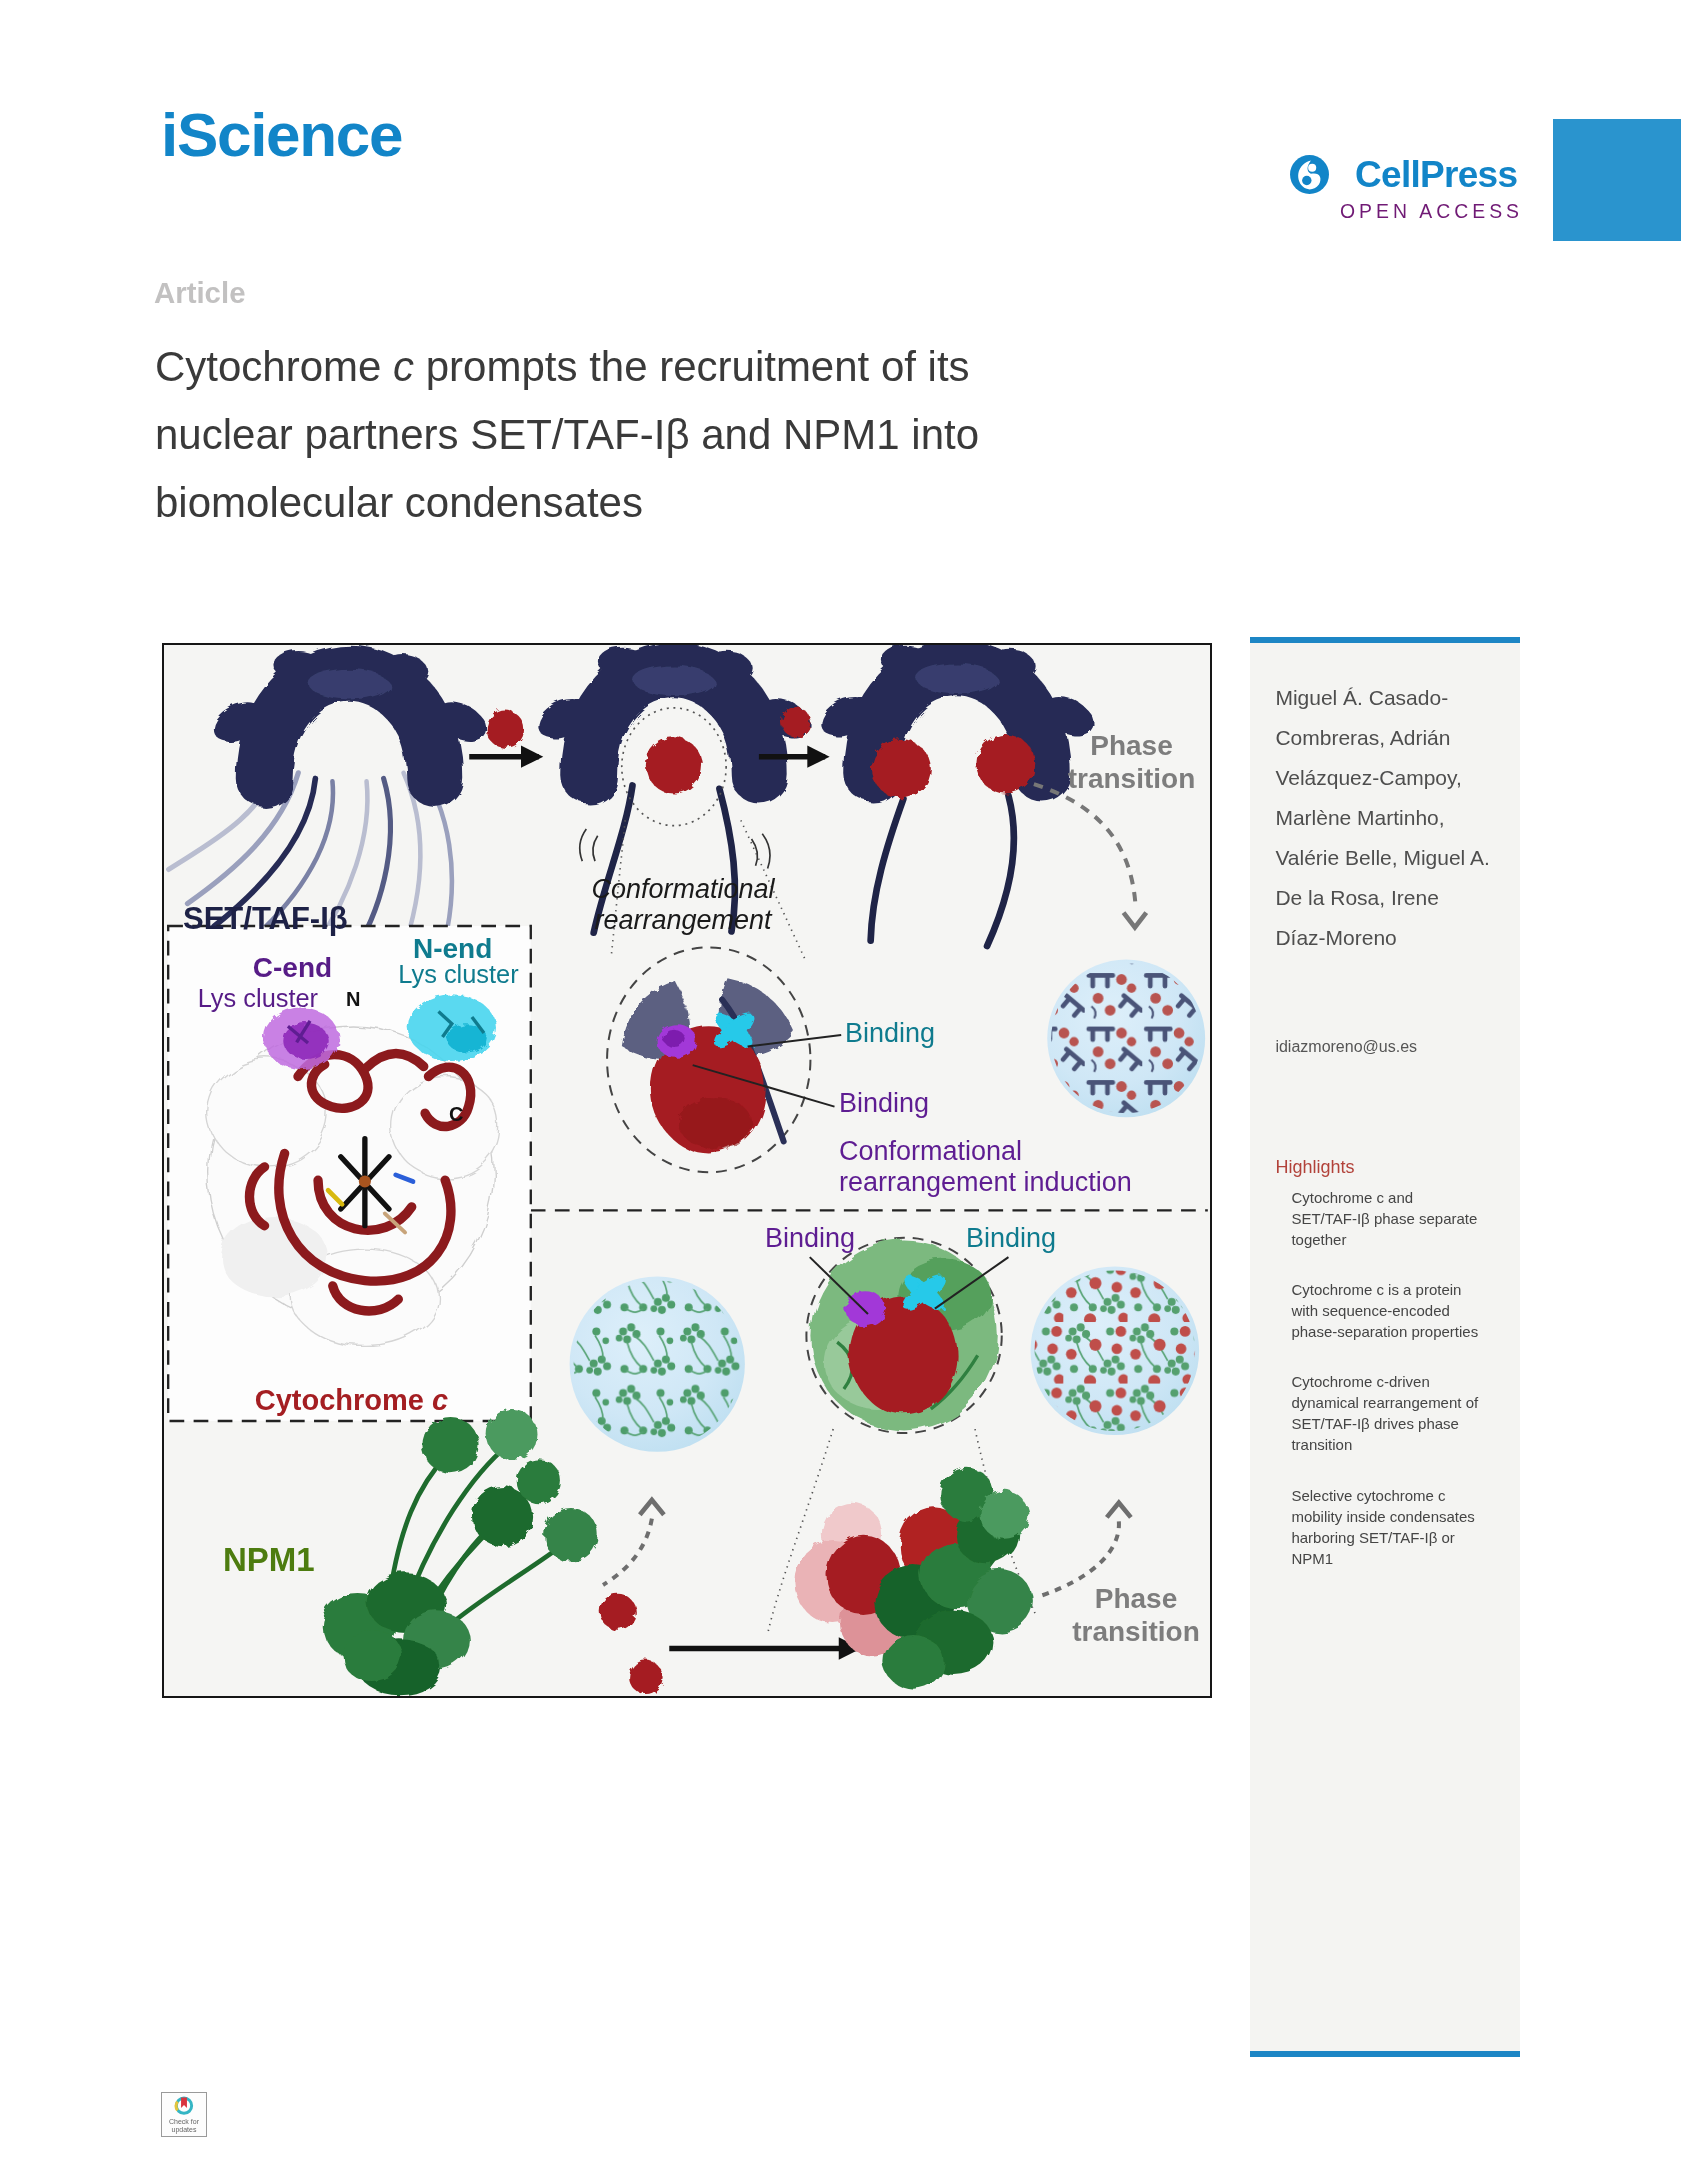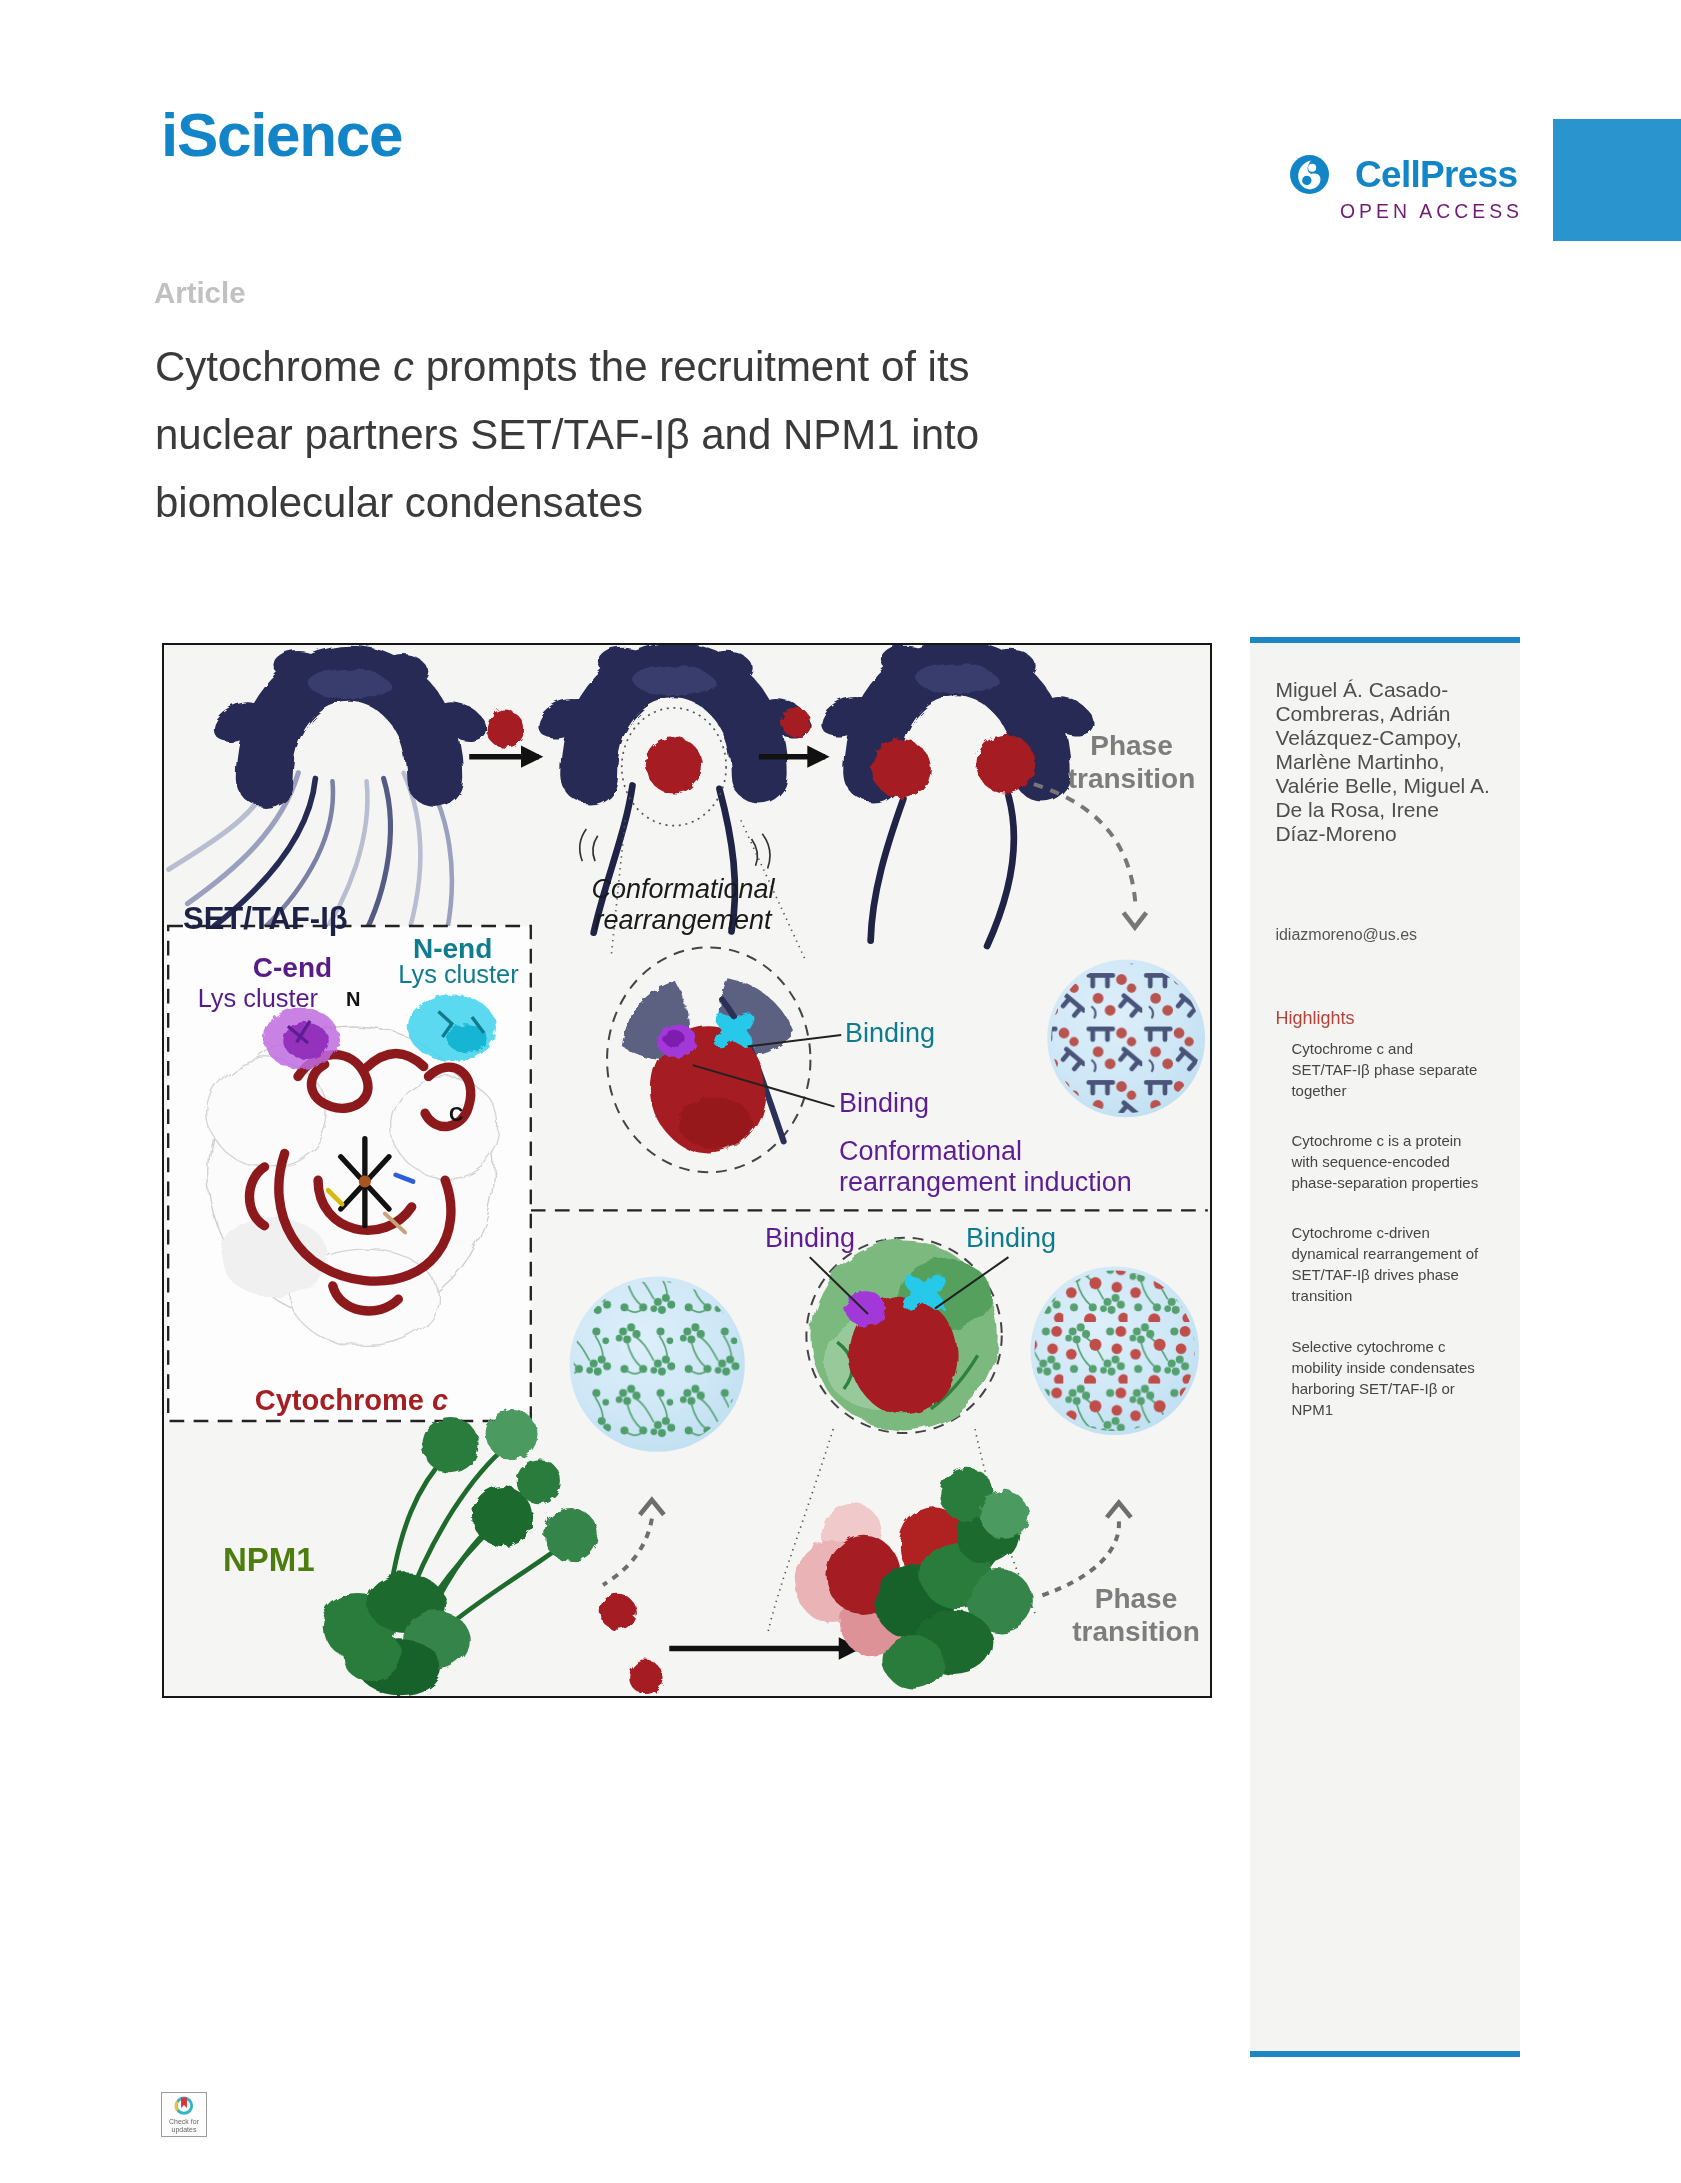--- a/index.html
+++ b/index.html
@@ -31,23 +31,23 @@
   .lbl-cytc{left:84px;top:739px;width:207px;text-align:center;font-size:29px;font-weight:bold;color:#a41e22;}
   .lbl-bind-teal{left:681px;top:373px;font-size:27px;color:#0f7b8e;}
   .lbl-bind-purple{left:675px;top:443px;font-size:27px;color:#5e1d92;}
   .lbl-induct{left:675px;top:491px;width:321px;font-size:27px;color:#5e1d92;line-height:31px;white-space:normal;}
   .lbl-bind-pb{left:601px;top:578px;font-size:27px;color:#5e1d92;}
   .lbl-bind-tb{left:802px;top:578px;font-size:27px;color:#0f7b8e;}
   .lbl-npm1{left:59px;top:896px;font-size:33px;font-weight:bold;color:#4d7c0f;}
   .lbl-phasebot{left:905px;top:937px;width:134px;text-align:center;font-size:28px;font-weight:bold;color:#7d7d7d;line-height:33px;white-space:normal;}
   
   .sidebar{left:1250px;top:637px;width:270px;height:1420px;background:#f4f4f2;border-top:6px solid #1d86c5;border-bottom:6px solid #1d86c5;box-sizing:border-box;padding:0 25.4px;}
-  .authors{margin-top:35px;font-size:21px;line-height:24px;color:#4e4e4e;}
+  .authors{margin-top:35px;font-size:21px;line-height:40px;color:#4e4e4e;}
   .email{margin-top:80px;font-size:16px;color:#555;text-decoration:none;display:block;}
-  .hl-title{margin-top:64px;font-size:18px;color:#b2423a;}
+  .hl-title{margin-top:101px;font-size:18px;color:#b2423a;}
   .hl-item{margin:16px;margin-top:8.7px;font-size:15px;line-height:21px;color:#454545;}
   .hl-item + .hl-item{margin-top:29.4px;}
   .citation{position:absolute;left:25.4px;right:25.4px;top:1240px;font-size:13.7px;line-height:19px;color:#4e4e4e;}
   .citation .it{font-style:italic;}
   .doi{color:#2196cf;text-decoration:none;word-break:break-all;display:block;}
   
   .badge{left:161px;top:2092px;width:46px;height:45px;border:0.7px solid #9a9a9a;background:#fdfdfd;box-sizing:border-box;text-align:center;cursor:pointer;}
   .badge-txt{font-size:7px;line-height:8px;color:#666;}
 </style>
 </head>

